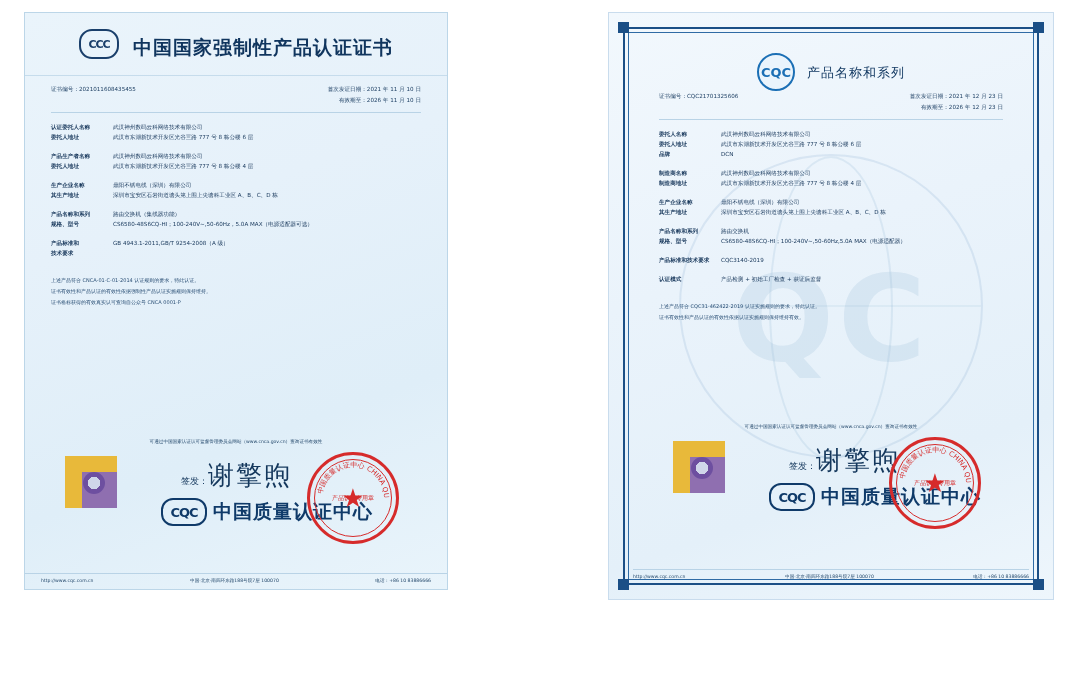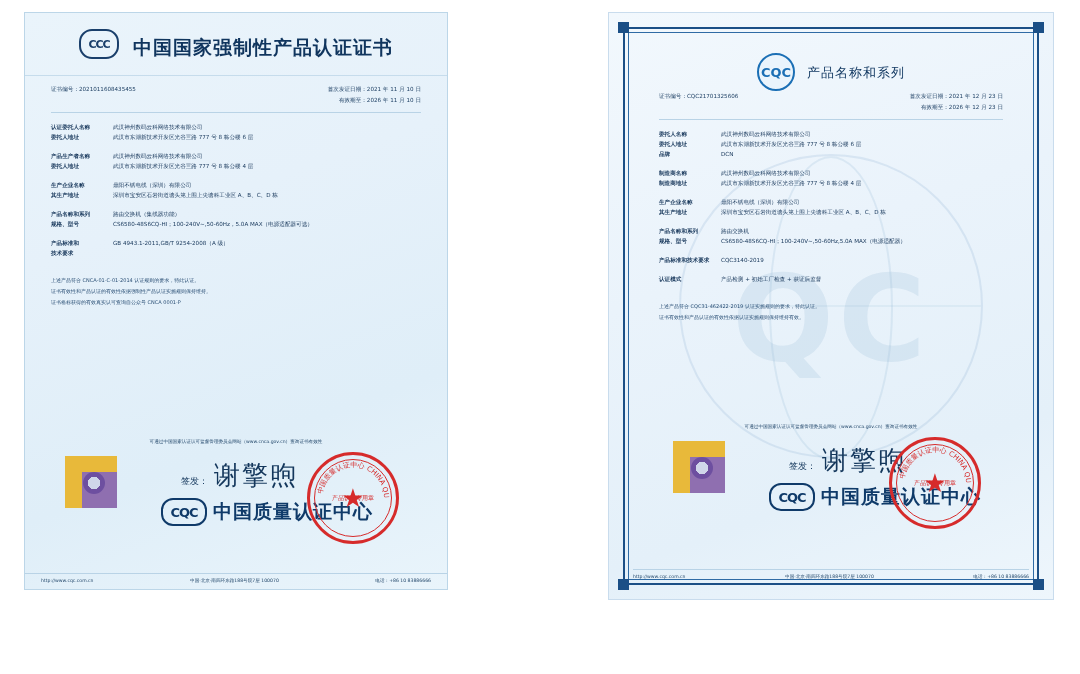--- a/index.html
+++ b/index.html
@@ -36,21 +36,21 @@
 
   .sealrow{position:relative;height:96px;margin-top:4px;}
   .qr{position:absolute;left:14px;top:8px;width:52px;height:52px;
     background:
       linear-gradient(90deg,#e8b93a 0 33%,transparent 33% 100%),
       linear-gradient(180deg,#e8b93a 0 30%,transparent 30% 100%),
       #8f6fb0;}
   .qr::after{content:"";position:absolute;left:18px;top:16px;width:22px;height:22px;border-radius:50%;
     background:radial-gradient(circle,#cfd6ea 0 40%,#6d4fa0 41% 100%);}
   .sig{position:absolute;left:130px;top:10px;font-size:9px;color:#173a5f;}
-  .sig .sigtxt{font-size:26px;font-family:"DejaVu Serif","Liberation Serif",serif;color:#14375c;margin-left:6px;letter-spacing:2px;}
+  .sig .sigtxt{font-size:26px;font-family:"DejaVu Serif","Liberation Serif",serif;color:#14375c;letter-spacing:2px;}
   .cqc{position:absolute;left:110px;top:50px;display:flex;align-items:center;gap:6px;}
   .cqc-mark{width:42px;height:24px;border:2px solid #0f3a69;border-radius:12px;color:#0f3a69;
     font-size:13px;font-weight:bold;display:flex;align-items:center;justify-content:center;letter-spacing:-1px;}
   .cqc-txt{font-size:19px;font-weight:bold;color:#0f3a69;letter-spacing:1px;}
 
   .stamp{position:absolute;right:22px;top:4px;width:86px;height:86px;border-radius:50%;
     border:3px solid #d62b2b;color:#d62b2b;}
   .stamp .ring{position:absolute;left:4px;top:4px;right:4px;bottom:4px;border:1px solid #d62b2b;border-radius:50%;}
   .stamp .star{position:absolute;left:50%;top:50%;transform:translate(-50%,-50%);font-size:26px;color:#d62b2b;}
   .stamp .arc{position:absolute;left:0;top:0;width:100%;height:100%;}

